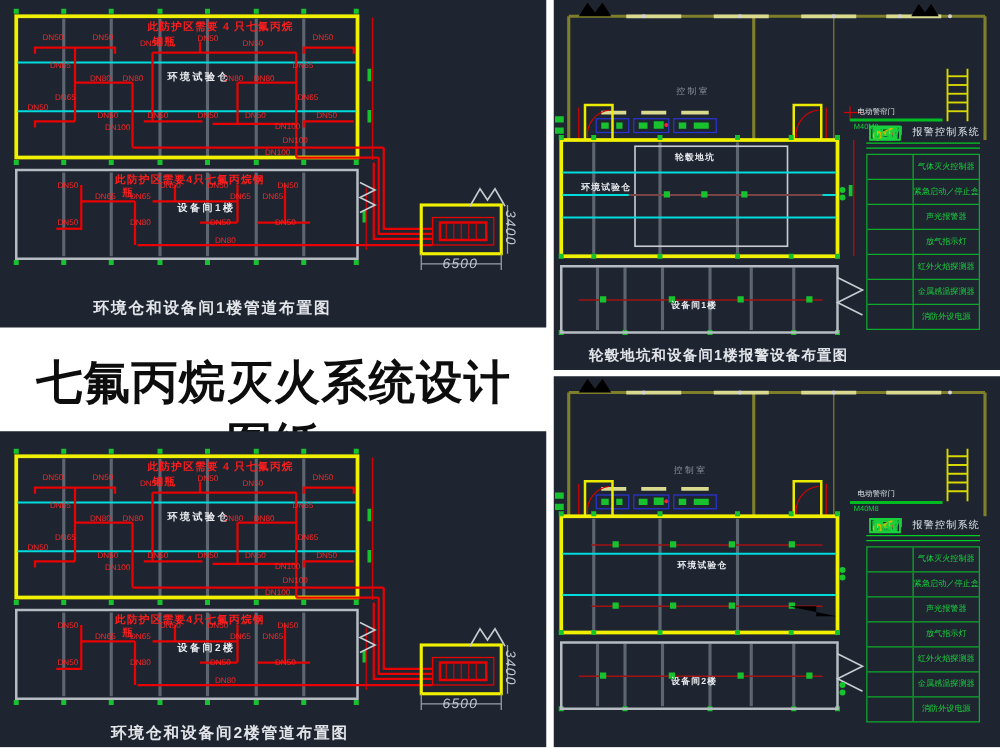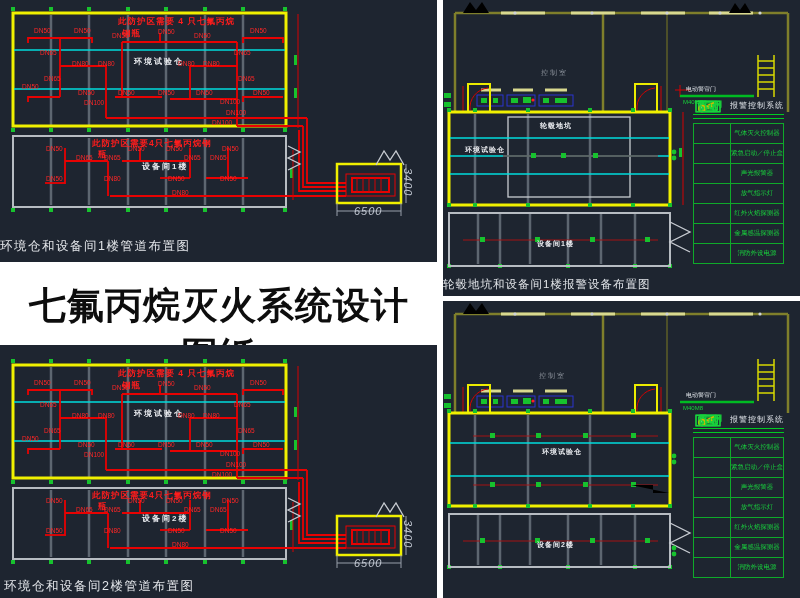--- a/index.html
+++ b/index.html
@@ -38,21 +38,21 @@
 
   
   .lbl{position:absolute;white-space:nowrap;}
   .dn{position:absolute;color:#ff2626;font-size:6.5px;line-height:1;white-space:nowrap;}
   .warn{color:#ff1c1c;font-size:8.5px;font-weight:bold;letter-spacing:1px;}
   .room{color:#e9ebef;font-size:8px;font-weight:bold;letter-spacing:2px;}
   .room-s{color:#e9ebef;font-size:7px;font-weight:bold;letter-spacing:1px;}
   .ctrl{color:#8d939c;font-size:7px;letter-spacing:2px;}
   .dimtxt{color:#c2c8d2;font-size:11px;font-style:italic;letter-spacing:1px;}
   .dimv{transform:rotate(90deg);transform-origin:left top;}
-  .cap{position:absolute;color:#e2e5e9;font-weight:normal;font-size:12.5px;letter-spacing:1.5px;text-align:left;}
+  .cap{position:absolute;color:#e2e5e9;font-weight:bold;font-size:12.5px;letter-spacing:1.5px;text-align:center;}
   .cap-r{font-size:11.5px;letter-spacing:1px;}
   .tinyw{color:#dfe3e8;font-size:6px;}
   .tinyg{color:#16d43a;font-size:6px;}
   .main-title{position:absolute;left:14px;top:281px;width:410px;margin:0;text-align:center;
               color:#0d0d0d;font-size:37px;font-weight:900;letter-spacing:1px;
               font-family:"Liberation Sans",sans-serif;}
 
   
   .legend{position:absolute;width:91px;}
   .legend-head{position:relative;height:13px;}
@@ -381,21 +381,21 @@
         <span class="dn" style="left: 76px; top: 155px;">DN65</span>
         <span class="dn" style="left: 104px; top: 155px;">DN65</span>
         <span class="dn" style="left: 184px; top: 155px;">DN65</span>
         <span class="dn" style="left: 210px; top: 155px;">DN65</span>
         <span class="dn" style="left: 46px; top: 176px;">DN50</span>
         <span class="dn" style="left: 104px; top: 176px;">DN80</span>
         <span class="dn" style="left: 168px; top: 176px;">DN50</span>
         <span class="dn" style="left: 220px; top: 176px;">DN50</span>
         <span class="dn" style="left: 172px; top: 190px;">DN80</span>
       </div>
-    <div class="cap" style="left:4px;top:233px;width:340px">环境仓和设备间2楼管道布置图</div>
+    <div class="cap" style="left:14px;top:233px;width:340px">环境仓和设备间2楼管道布置图</div>
   </section>
 
   <section class="panel panelC">
     <svg width="357" height="296" viewBox="0 0 357 296">
       <g class="olive">
         <line x1="12" y1="13" x2="345" y2="13"></line>
         <line x1="12" y1="13" x2="12" y2="112"></line>
         <line x1="345" y1="13" x2="345" y2="112"></line>
         <line x1="160" y1="13" x2="160" y2="112"></line>
       </g>
@@ -517,21 +517,21 @@
         <line x1="315" y1="89" x2="331" y2="89"></line>
       </g>
       <line class="greenbar" x1="237" y1="96" x2="311" y2="96"></line>
     </svg>
     <span class="lbl ctrl" style="left:98px;top:68px">控制室</span>
     <span class="lbl room-s" style="left:97px;top:121px">轮毂地坑</span>
     <span class="lbl room-s" style="left:22px;top:145px">环境试验仓</span>
     <span class="lbl room-s" style="left:94px;top:239px">设备间1楼</span>
     <span class="lbl tinyw" style="left:243px;top:85px">电动警帘门</span>
     <span class="lbl tinyg" style="left:240px;top:99px">M40M8</span>
-    <div class="cap cap-r" style="left:0;top:277px;width:240px">轮毂地坑和设备间1楼报警设备布置图</div>
+    <div class="cap cap-r" style="left:12px;top:277px;width:240px">轮毂地坑和设备间1楼报警设备布置图</div>
 
     <div class="legend" style="left:250px;top:99px">
       <div class="legend-head">
         <span class="legend-key">图例</span>
         <span class="legend-title">报警控制系统</span>
       </div>
       <div class="legend-underline"></div>
       <div class="legend-table">
         <div class="lrow">
           <div class="licon">

